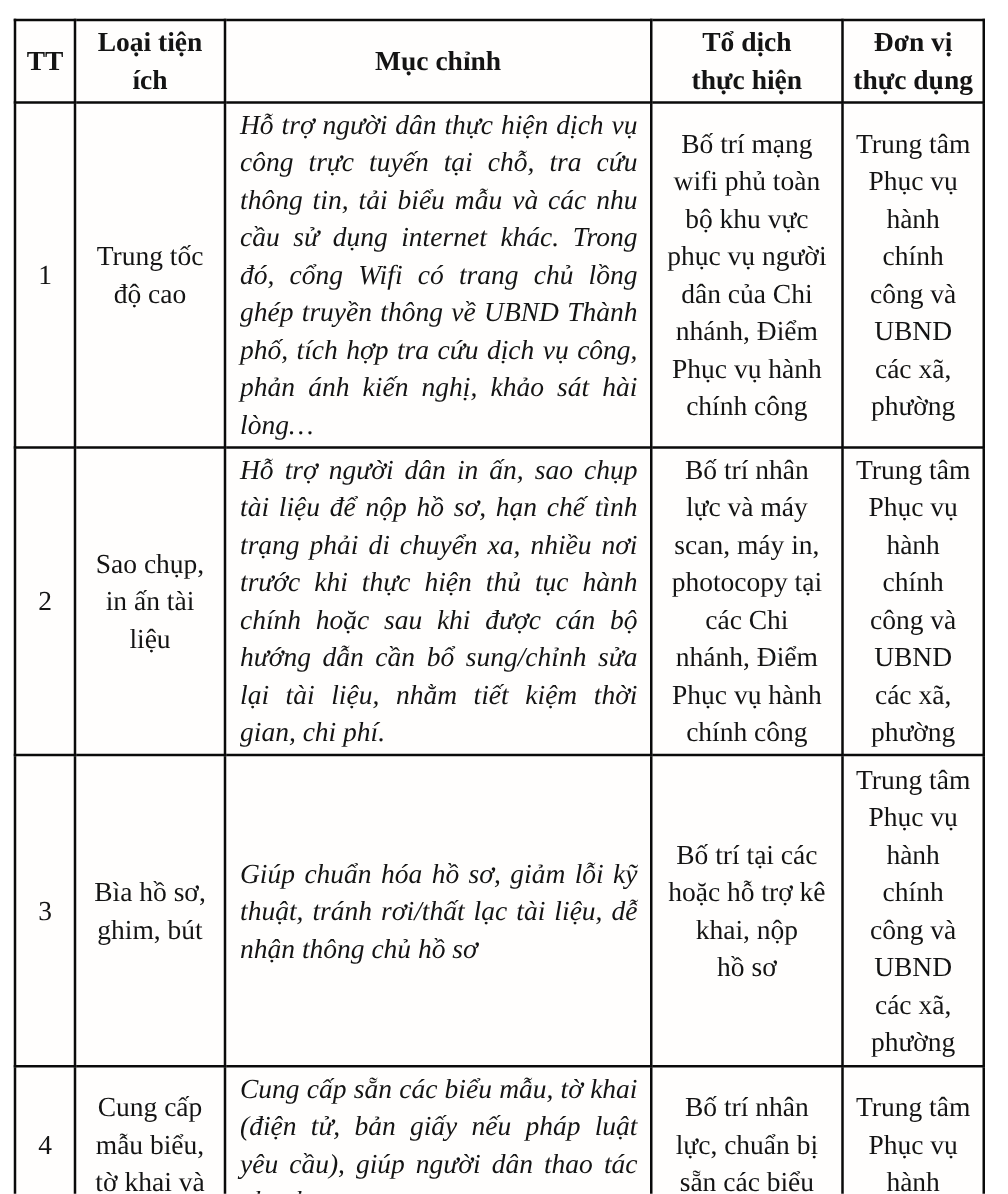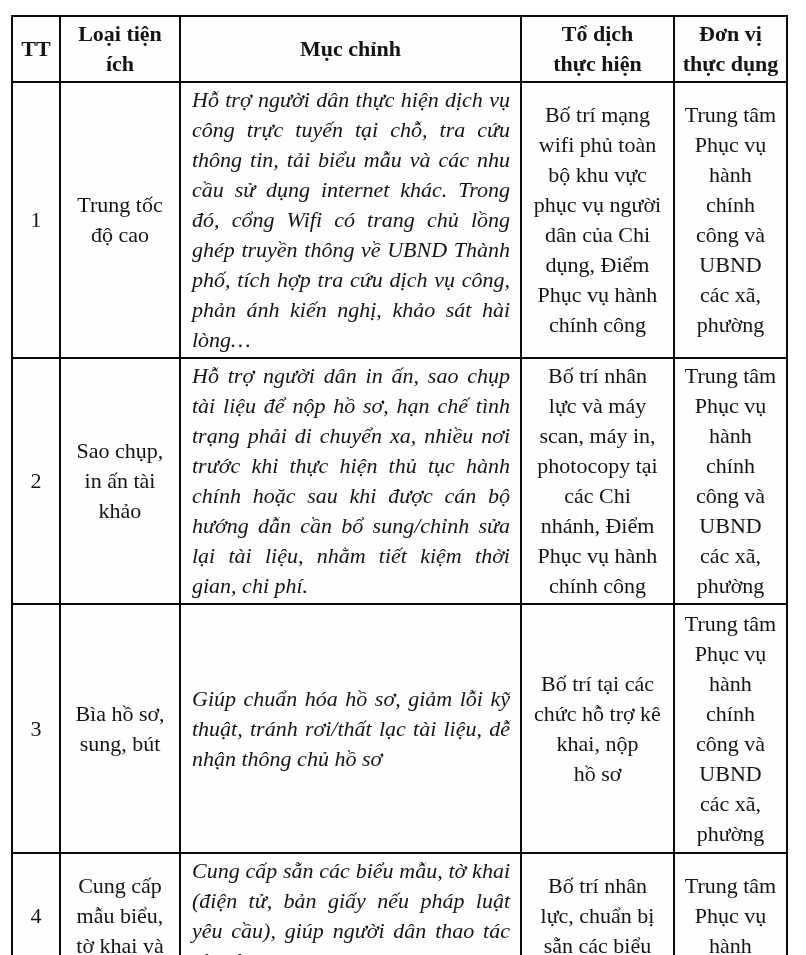--- a/index.html
+++ b/index.html
@@ -90,37 +90,37 @@
       <tr class="row-1">
         <td class="cell-tt">1</td>
         <td class="cell-type">Trung tốc
 độ cao</td>
         <td class="cell-purpose">Hỗ trợ người dân thực hiện dịch vụ công trực tuyến tại chỗ, tra cứu thông tin, tải biểu mẫu và các nhu cầu sử dụng internet khác. Trong đó, cổng Wifi có trang chủ lồng ghép truyền thông về UBND Thành phố, tích hợp tra cứu dịch vụ công, phản ánh kiến nghị, khảo sát hài lòng…</td>
         <td class="cell-org">Bố trí mạng
 wifi phủ toàn
 bộ khu vực
 phục vụ người
 dân của Chi
-dụng, Điểm
+nhánh, Điểm
 Phục vụ hành
 chính công</td>
         <td class="cell-unit">Trung tâm
 Phục vụ
 hành
 chính
 công và
 UBND
 các xã,
 phường</td>
       </tr>
       <tr class="row-2">
         <td class="cell-tt">2</td>
         <td class="cell-type">Sao chụp,
 in ấn tài
-khảo</td>
+liệu</td>
         <td class="cell-purpose">Hỗ trợ người dân in ấn, sao chụp tài liệu để nộp hồ sơ, hạn chế tình trạng phải di chuyển xa, nhiều nơi trước khi thực hiện thủ tục hành chính hoặc sau khi được cán bộ hướng dẫn cần bổ sung/chỉnh sửa lại tài liệu, nhằm tiết kiệm thời gian, chi phí.</td>
         <td class="cell-org">Bố trí nhân
 lực và máy
 scan, máy in,
 photocopy tại
 các Chi
 nhánh, Điểm
 Phục vụ hành
 chính công</td>
         <td class="cell-unit">Trung tâm
@@ -128,24 +128,24 @@
 hành
 chính
 công và
 UBND
 các xã,
 phường</td>
       </tr>
       <tr class="row-3">
         <td class="cell-tt">3</td>
         <td class="cell-type">Bìa hồ sơ,
-sung, bút</td>
+ghim, bút</td>
         <td class="cell-purpose">Giúp chuẩn hóa hồ sơ, giảm lỗi kỹ thuật, tránh rơi/thất lạc tài liệu, dễ nhận thông chủ hồ sơ</td>
         <td class="cell-org">Bố trí tại các
-chức hỗ trợ kê
+hoặc hỗ trợ kê
 khai, nộp
 hồ sơ</td>
         <td class="cell-unit">Trung tâm
 Phục vụ
 hành
 chính
 công và
 UBND
 các xã,
 phường</td>

